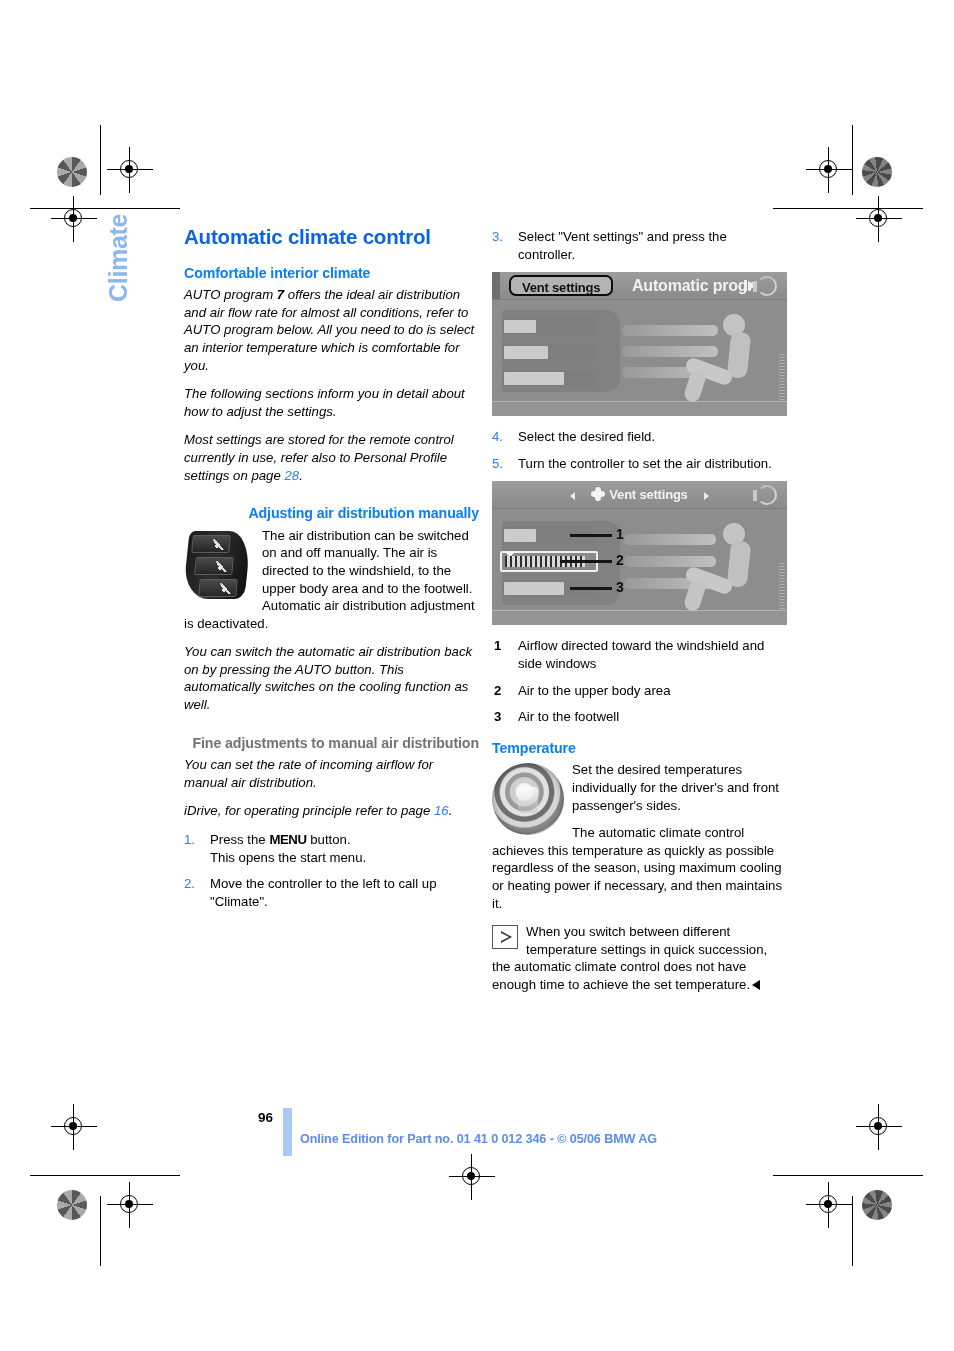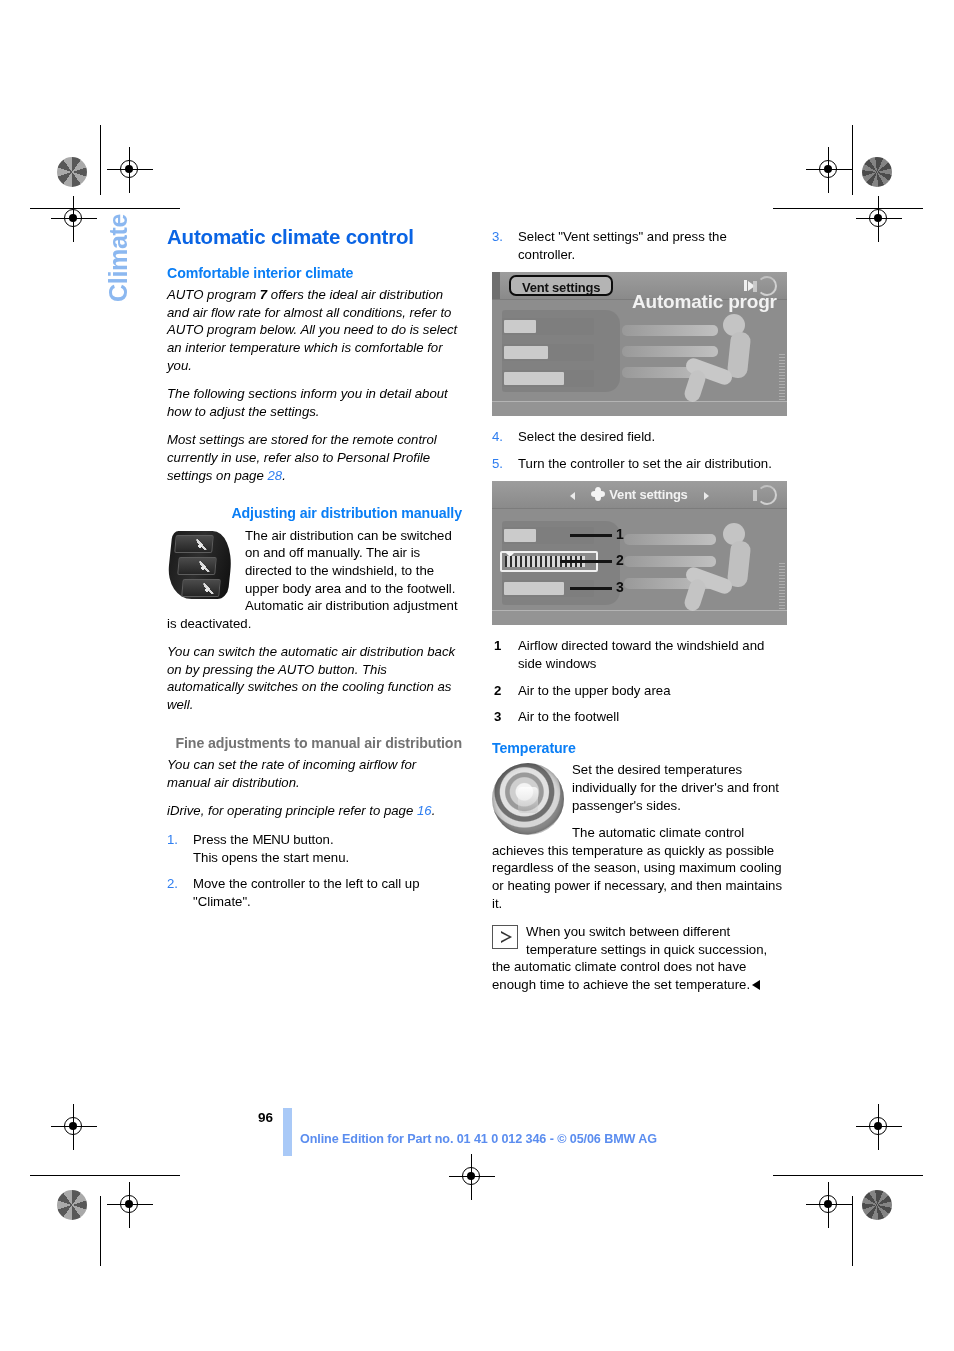--- a/index.html
+++ b/index.html
@@ -76,21 +76,21 @@
   }
 
   
   .col {
     position: absolute;
     width: 295px;
     top: 228px;
     font-size: 13.2px;
     line-height: 17.6px;
   }
-  .col.left  { left: 167px; }
+  .col.left  { left: 184px; }
   .col.right { left: 492px; }
 
   h1.title {
     color: #0a64e4;
     font-size: 20.5px;
     font-weight: bold;
     margin: 0 0 19px 0;
     letter-spacing: -0.2px;
   }
   h2.sub {
@@ -102,21 +102,21 @@
   }
   h2.sub.light { color: #737373; }
   h2.sub.spaced { margin-top: 21px; text-align: right; }
 
   p.body {
     margin: 0 0 11px 0;
     font-style: italic;
   }
   .pageref { color: #2f7ef0; }
   b.menu {
-    font-weight: normal;
+    font-weight: bold;
     letter-spacing: -0.4px;
   }
 
   
   .steps { margin: 0; padding: 0; list-style: none; }
   .steps li {
     position: relative;
     padding-left: 26px;
     margin-bottom: 9px;
   }
@@ -263,23 +263,23 @@
     border-radius: 7px;
     background: #b4b4b4;
     color: #101010;
     font-size: 13px;
     line-height: 21px;
     font-weight: bold;
     letter-spacing: -0.2px;
     box-sizing: border-box;
   }
   .idrive .tab-next {
-    position: absolute; left: 140px; top: 20px;
+    position: absolute; left: 140px; top: 4px;
     color: #f2f2f2;
-    font-size: 19px;
+    font-size: 16px;
     line-height: 20px;
     font-weight: bold;
     letter-spacing: -0.2px;
     white-space: nowrap;
   }
   .idrive .arrow-r {
     position: absolute; top: 9px;
     width: 0; height: 0;
     border-left: 7px solid #f0f0f0;
     border-top: 5px solid transparent;

